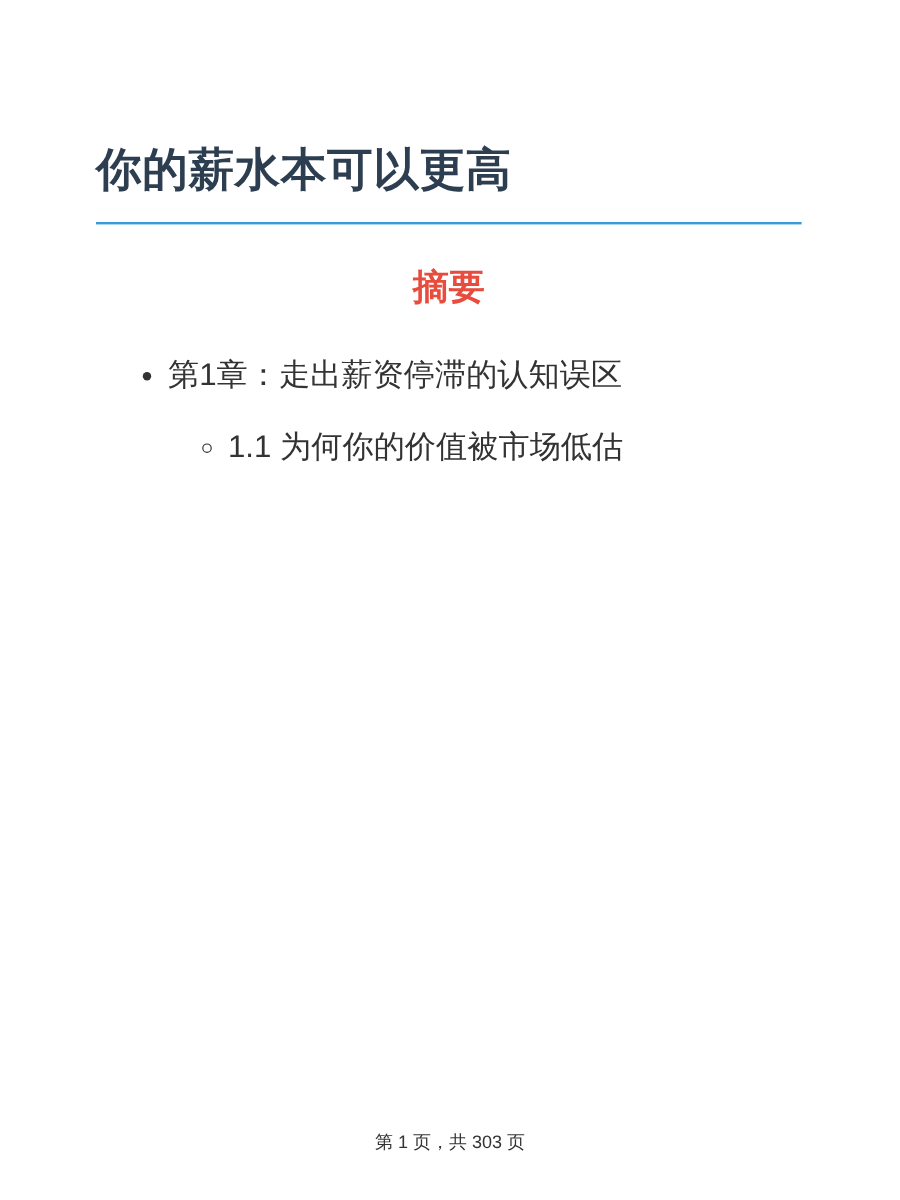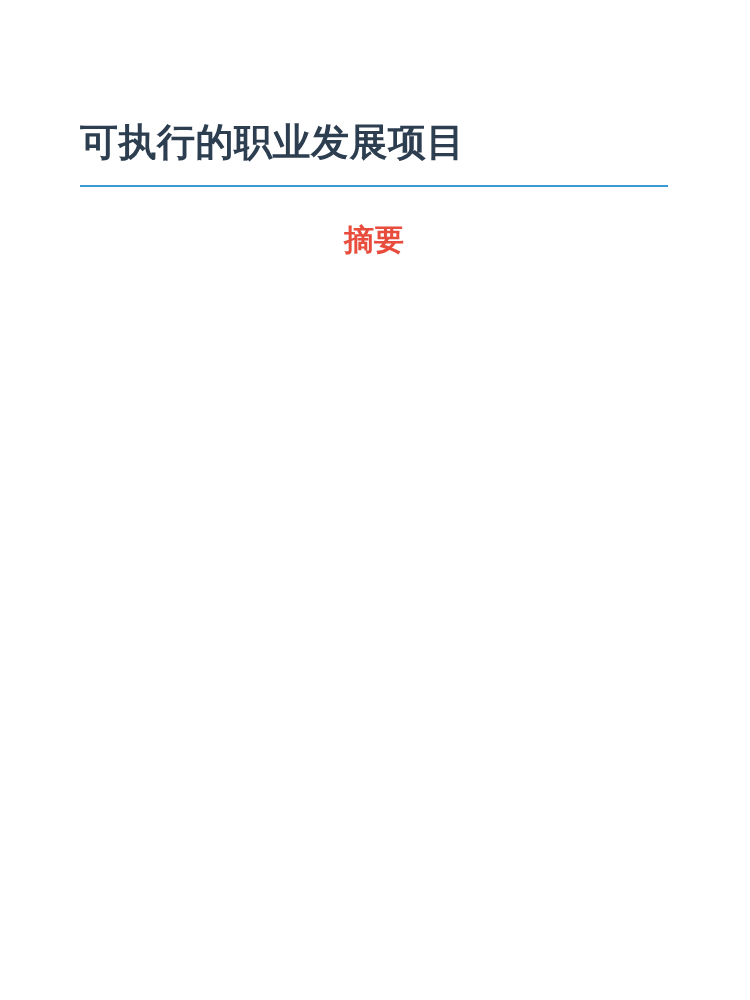--- a/index.html
+++ b/index.html
@@ -79,23 +79,36 @@
     text-align: center;
     font-size: 15px;
     color: #333333;
   }
 </style>
 </head>
 <body>
 
 <div class="page">
 
-  <h1 class="doc-title">可执行的职业发展项目</h1>
+  <h1 class="doc-title">你的薪水本可以更高</h1>
 
   <div class="title-rule"></div>
 
   <h2 class="sec-heading">摘要</h2>
 
 
 
+  <ul class="toc-list">
+    <li>
+      <span>第1章：走出薪资停滞的认知误区</span>
+      <ul class="toc-sublist">
+        <li>
+          <span>1.1 为何你的价值被市场低估</span>
+        </li>
+      </ul>
+    </li>
+  </ul>
 
+  <div class="page-footer">
+    <span>第 1 页，共 303 页</span>
+  </div>
 
 </div>
 
 </body></html>

